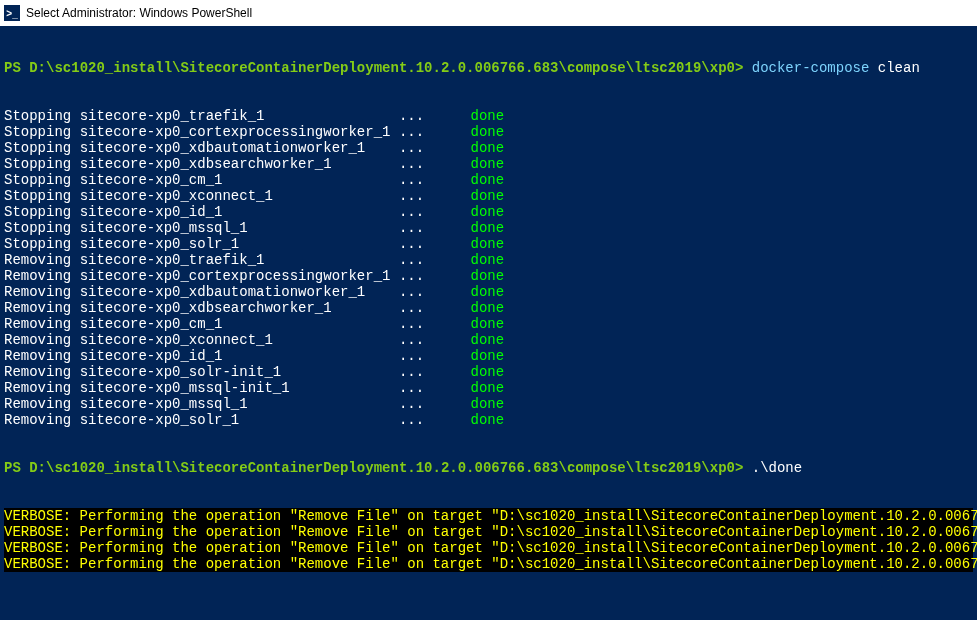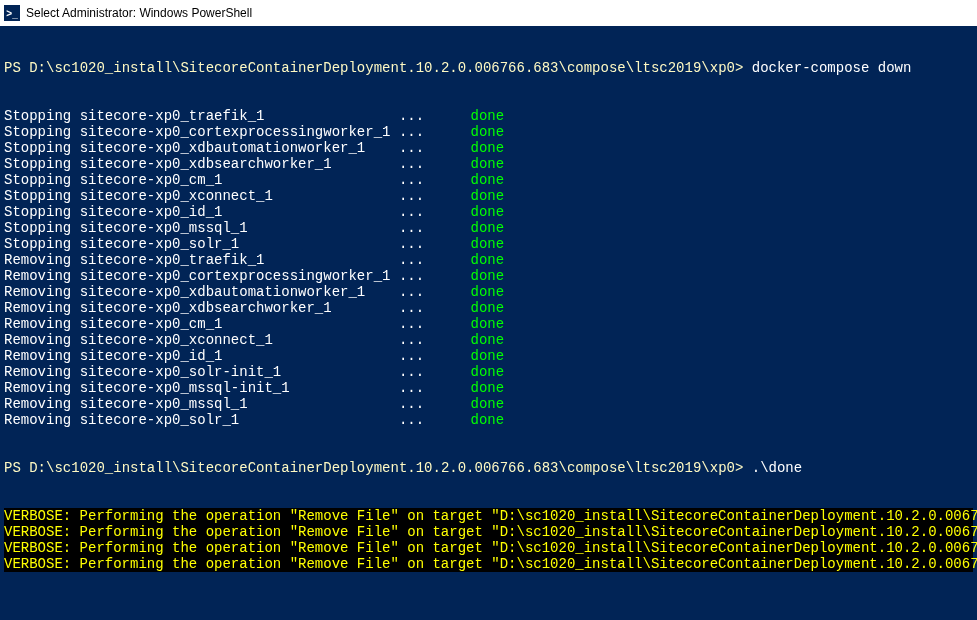--- a/index.html
+++ b/index.html
@@ -39,33 +39,33 @@
       margin-right: 6px;
     }
     .terminal {
       padding: 2px 4px;
       line-height: 16px;
       white-space: pre;
     }
     .line {
       display: block;
     }
-    .prompt { color: #fef9c3; }
-    .cmd-yellow { color: #ffffff; }
+    .prompt { color: #84cc16; font-weight: bold; }
+    .cmd-yellow { color: #7dd3fc; }
     .cmd-white { color: #ffffff; }
     .status-green { color: #00ff00; margin-left: 38px; }
     .verbose { color: #ffff00; background: #000000; display: inline-block; width: 100%; }
     .dots { color: #ffffff; }
   </style>
 </head>
 <body>
 
 <div class="titlebar">
   <span class="titlebar-icon">&gt;_</span>
   <span>Select Administrator: Windows PowerShell</span>
 </div>
 
 <div class="terminal">
-  <span class="line"><span class="prompt">PS </span><span class="prompt">D:\sc1020_install\SitecoreContainerDeployment.10.2.0.006766.683\compose\ltsc2019\xp0&gt; </span><span class="cmd-yellow">docker-compose</span><span class="cmd-white"> down</span></span>
+  <span class="line"><span class="prompt">PS </span><span class="prompt">D:\sc1020_install\SitecoreContainerDeployment.10.2.0.006766.683\compose\ltsc2019\xp0&gt; </span><span class="cmd-yellow">docker-compose</span><span class="cmd-white"> clean</span></span>
   <div id="ops-container"><span class="line"><span>Stopping </span><span>sitecore-xp0_traefik_1               </span><span class="dots"> ... </span><span class="status-green">done</span></span><span class="line"><span>Stopping </span><span>sitecore-xp0_cortexprocessingworker_1</span><span class="dots"> ... </span><span class="status-green">done</span></span><span class="line"><span>Stopping </span><span>sitecore-xp0_xdbautomationworker_1   </span><span class="dots"> ... </span><span class="status-green">done</span></span><span class="line"><span>Stopping </span><span>sitecore-xp0_xdbsearchworker_1       </span><span class="dots"> ... </span><span class="status-green">done</span></span><span class="line"><span>Stopping </span><span>sitecore-xp0_cm_1                    </span><span class="dots"> ... </span><span class="status-green">done</span></span><span class="line"><span>Stopping </span><span>sitecore-xp0_xconnect_1              </span><span class="dots"> ... </span><span class="status-green">done</span></span><span class="line"><span>Stopping </span><span>sitecore-xp0_id_1                    </span><span class="dots"> ... </span><span class="status-green">done</span></span><span class="line"><span>Stopping </span><span>sitecore-xp0_mssql_1                 </span><span class="dots"> ... </span><span class="status-green">done</span></span><span class="line"><span>Stopping </span><span>sitecore-xp0_solr_1                  </span><span class="dots"> ... </span><span class="status-green">done</span></span><span class="line"><span>Removing </span><span>sitecore-xp0_traefik_1               </span><span class="dots"> ... </span><span class="status-green">done</span></span><span class="line"><span>Removing </span><span>sitecore-xp0_cortexprocessingworker_1</span><span class="dots"> ... </span><span class="status-green">done</span></span><span class="line"><span>Removing </span><span>sitecore-xp0_xdbautomationworker_1   </span><span class="dots"> ... </span><span class="status-green">done</span></span><span class="line"><span>Removing </span><span>sitecore-xp0_xdbsearchworker_1       </span><span class="dots"> ... </span><span class="status-green">done</span></span><span class="line"><span>Removing </span><span>sitecore-xp0_cm_1                    </span><span class="dots"> ... </span><span class="status-green">done</span></span><span class="line"><span>Removing </span><span>sitecore-xp0_xconnect_1              </span><span class="dots"> ... </span><span class="status-green">done</span></span><span class="line"><span>Removing </span><span>sitecore-xp0_id_1                    </span><span class="dots"> ... </span><span class="status-green">done</span></span><span class="line"><span>Removing </span><span>sitecore-xp0_solr-init_1             </span><span class="dots"> ... </span><span class="status-green">done</span></span><span class="line"><span>Removing </span><span>sitecore-xp0_mssql-init_1            </span><span class="dots"> ... </span><span class="status-green">done</span></span><span class="line"><span>Removing </span><span>sitecore-xp0_mssql_1                 </span><span class="dots"> ... </span><span class="status-green">done</span></span><span class="line"><span>Removing </span><span>sitecore-xp0_solr_1                  </span><span class="dots"> ... </span><span class="status-green">done</span></span></div>
   <span class="line"><span class="prompt">PS </span><span class="prompt">D:\sc1020_install\SitecoreContainerDeployment.10.2.0.006766.683\compose\ltsc2019\xp0&gt; </span><span class="cmd-white">.\done</span></span>
   <div id="verbose-container"><span class="line"><span class="verbose">VERBOSE: Performing the operation "Remove File" on target "D:\sc1020_install\SitecoreContainerDeployment.10.2.0.006766.683</span></span><span class="line"><span class="verbose">VERBOSE: Performing the operation "Remove File" on target "D:\sc1020_install\SitecoreContainerDeployment.10.2.0.006766.683</span></span><span class="line"><span class="verbose">VERBOSE: Performing the operation "Remove File" on target "D:\sc1020_install\SitecoreContainerDeployment.10.2.0.006766.683</span></span><span class="line"><span class="verbose">VERBOSE: Performing the operation "Remove File" on target "D:\sc1020_install\SitecoreContainerDeployment.10.2.0.006766.683</span></span></div>
 </div>
 
 </body></html>

